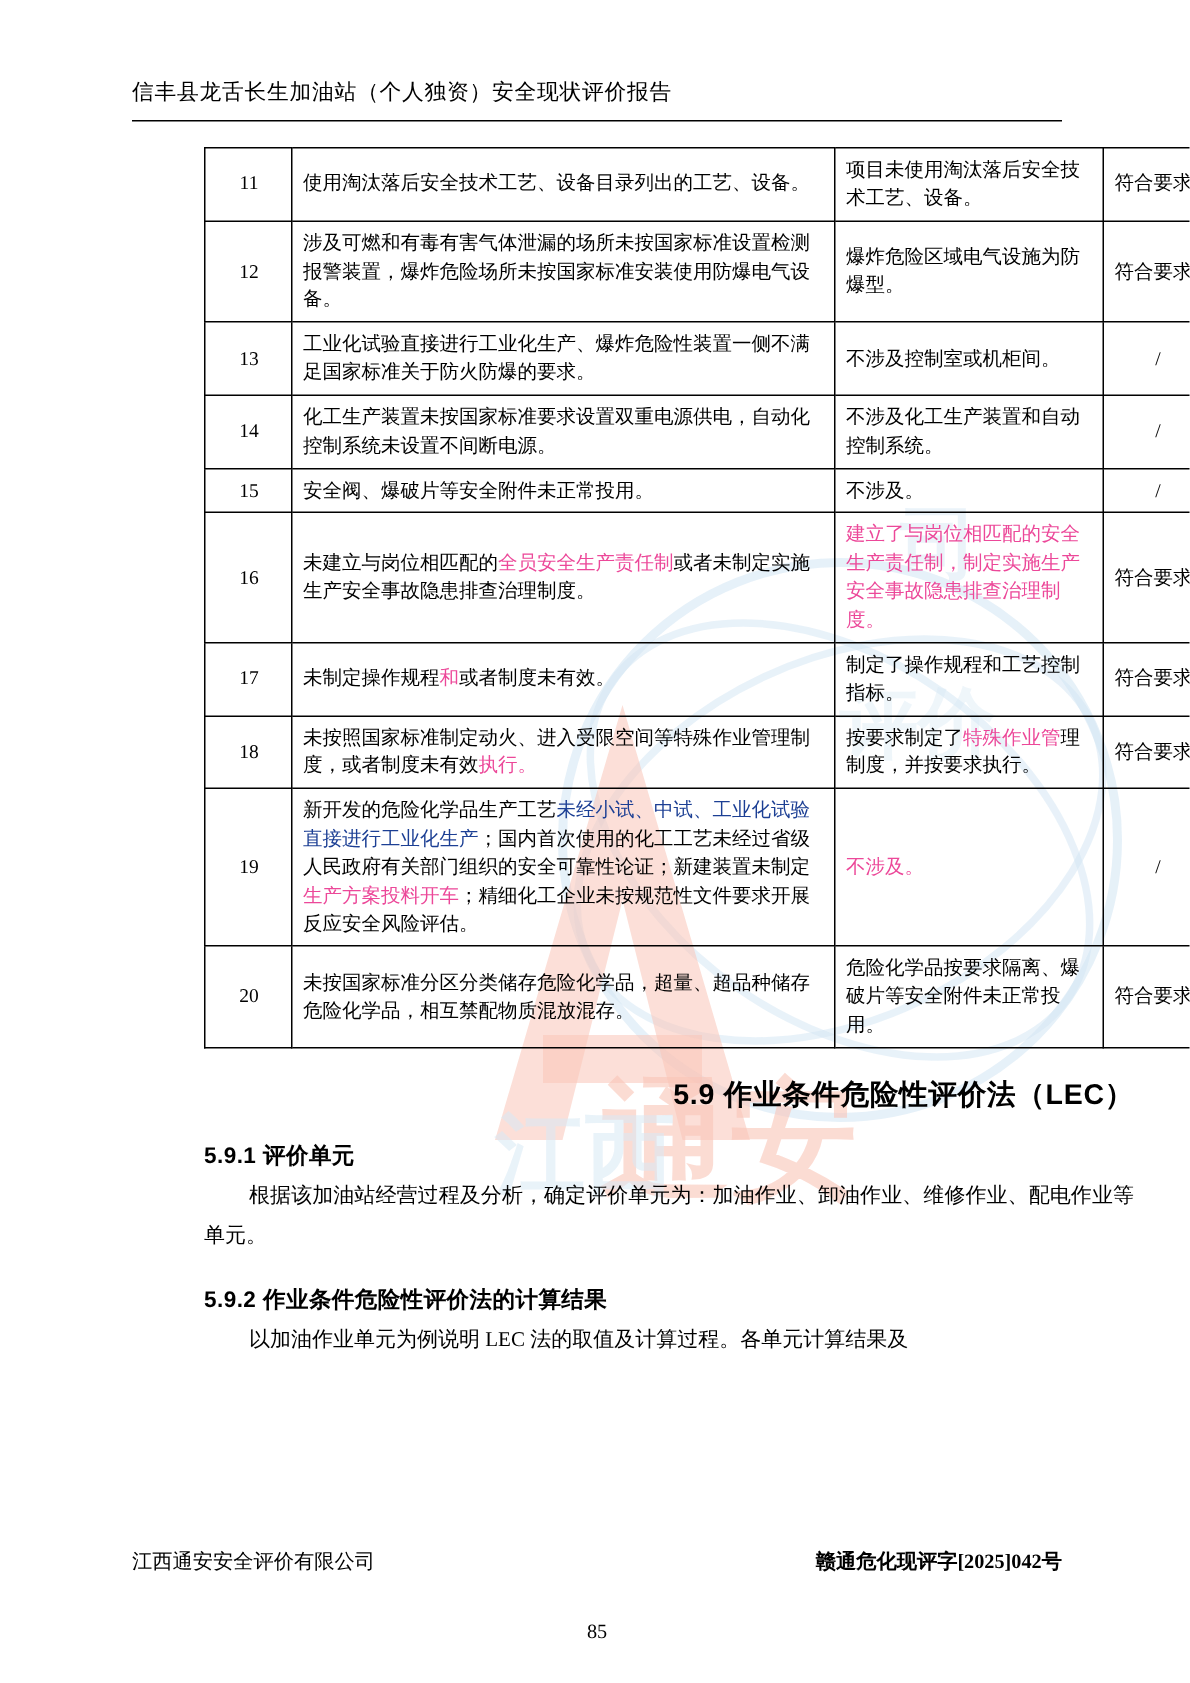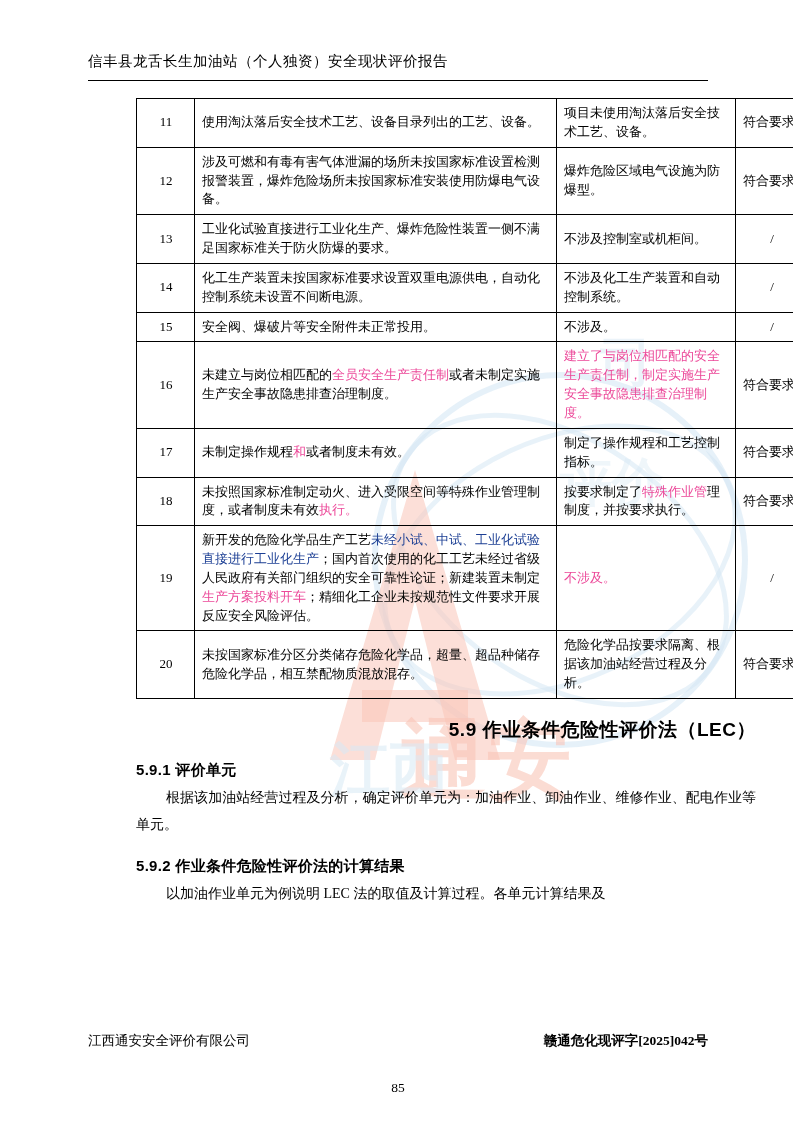--- a/index.html
+++ b/index.html
@@ -227,21 +227,21 @@
         <tr>
           <td class="c-no">19</td>
           <td class="c-item"><span>新开发的危险化学品生产工艺</span><span class="blue">未经小试、中试、工业化试验直接进行工业化生产</span><span>；国内首次使用的化工工艺未经过省级人民政府有关部门组织的安全可靠性论证；新建装置未制定</span><span class="red">生产方案投料开车</span><span>；精细化工企业未按规范性文件要求开展反应安全风险评估。</span></td>
           <td class="c-desc"><span class="red">不涉及。</span></td>
           <td class="c-res slash">/</td>
         </tr>
 
         <tr>
           <td class="c-no">20</td>
           <td class="c-item">未按国家标准分区分类储存危险化学品，超量、超品种储存危险化学品，相互禁配物质混放混存。</td>
-          <td class="c-desc">危险化学品按要求隔离、根据该加油站经营过程及分析。</td>
+          <td class="c-desc">危险化学品按要求隔离、爆破片等安全附件未正常投用。</td>
           <td class="c-res">符合要求</td>
         </tr>
       </tbody>
     </table>
 
 
     <h2 class="sec">5.9 作业条件危险性评价法（LEC）</h2>
     <h3 class="subsec">5.9.1 评价单元</h3>
     <p class="body">根据该加油站经营过程及分析，确定评价单元为：加油作业、卸油作业、维修作业、配电作业等单元。</p>
     <h3 class="subsec">5.9.2 作业条件危险性评价法的计算结果</h3>

